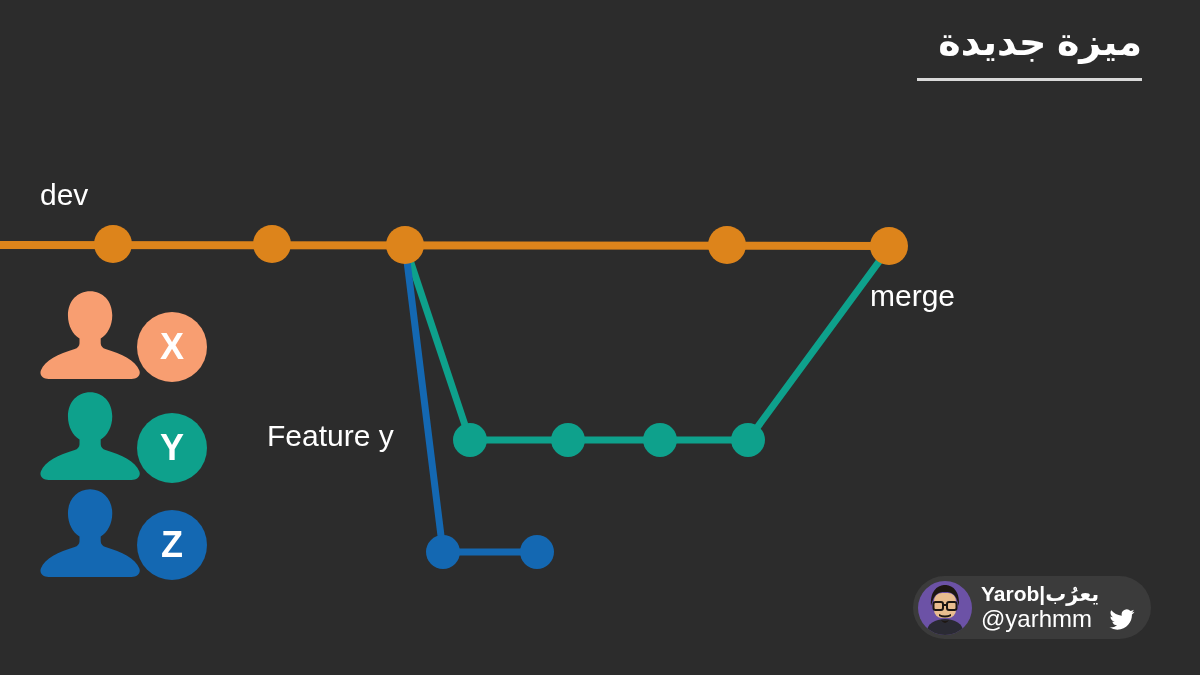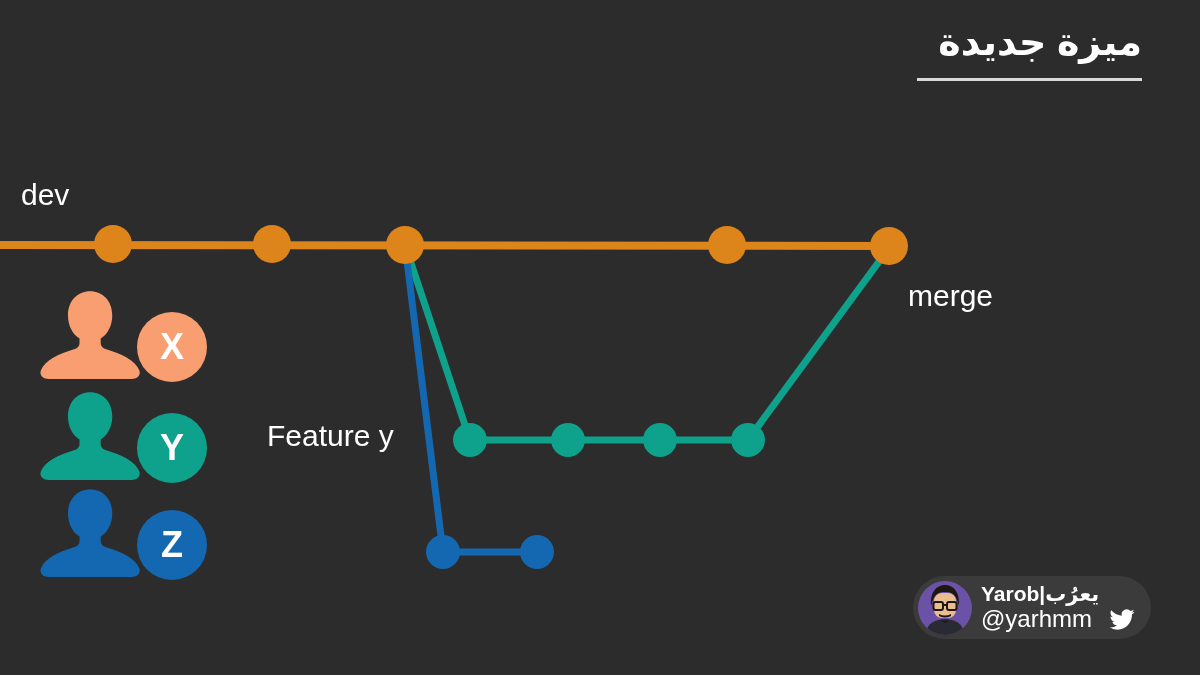--- a/index.html
+++ b/index.html
@@ -36,24 +36,24 @@
     left: 0; top: 0;
   }
   
   .branch-label {
     position: absolute;
     color: #ffffff;
     font-size: 30px;
     font-weight: 400;
     white-space: nowrap;
   }
-  .lbl-dev       { left: 21px;  top: 178px; }
+  .lbl-dev       { left: 40px;  top: 178px; }
   .lbl-feature-y { left: 267px; top: 419px; text-align: center; }
   .lbl-feature-z { left: 267px; top: 533px; }
-  .lbl-merge     { left: 908px; top: 279px; }
+  .lbl-merge     { left: 870px; top: 279px; }
   
   .dev-row {
     position: absolute;
     left: 40px;
     width: 180px; height: 95px;
   }
   .row-x { top: 290px; }
   .row-y { top: 391px; }
   .row-z { top: 488px; }
   .person-icon {

